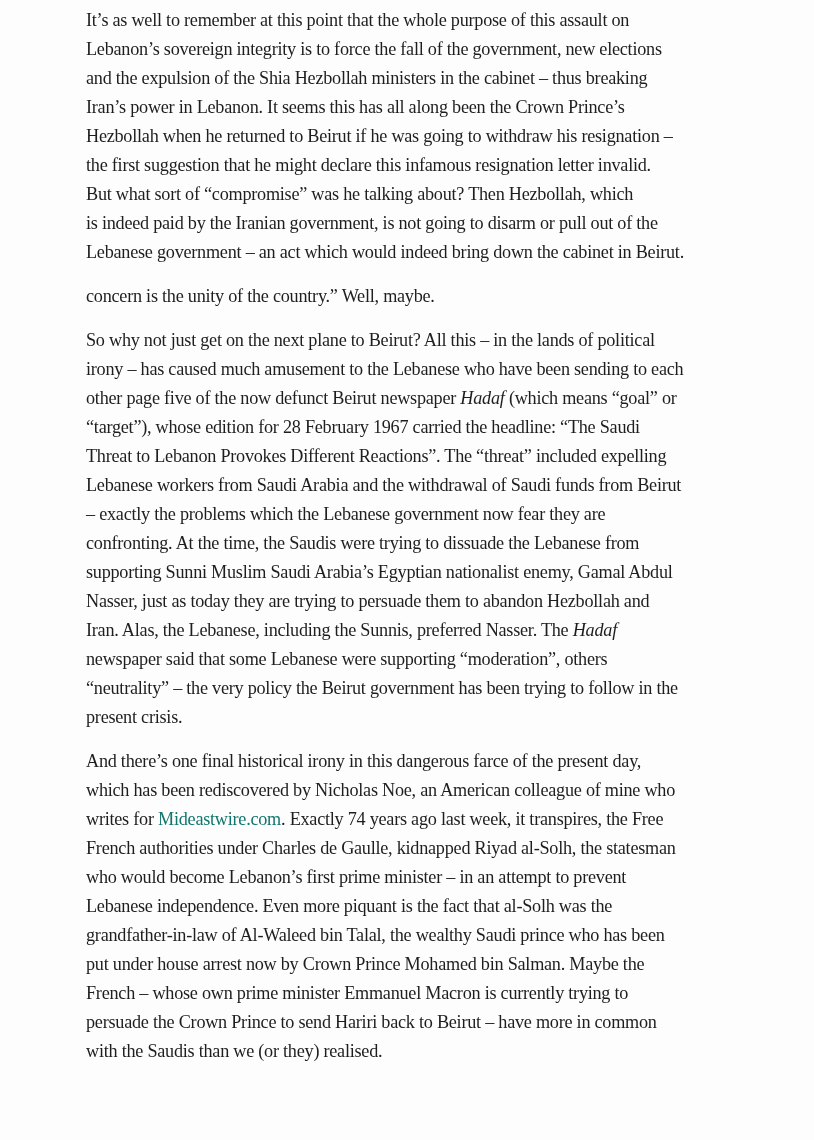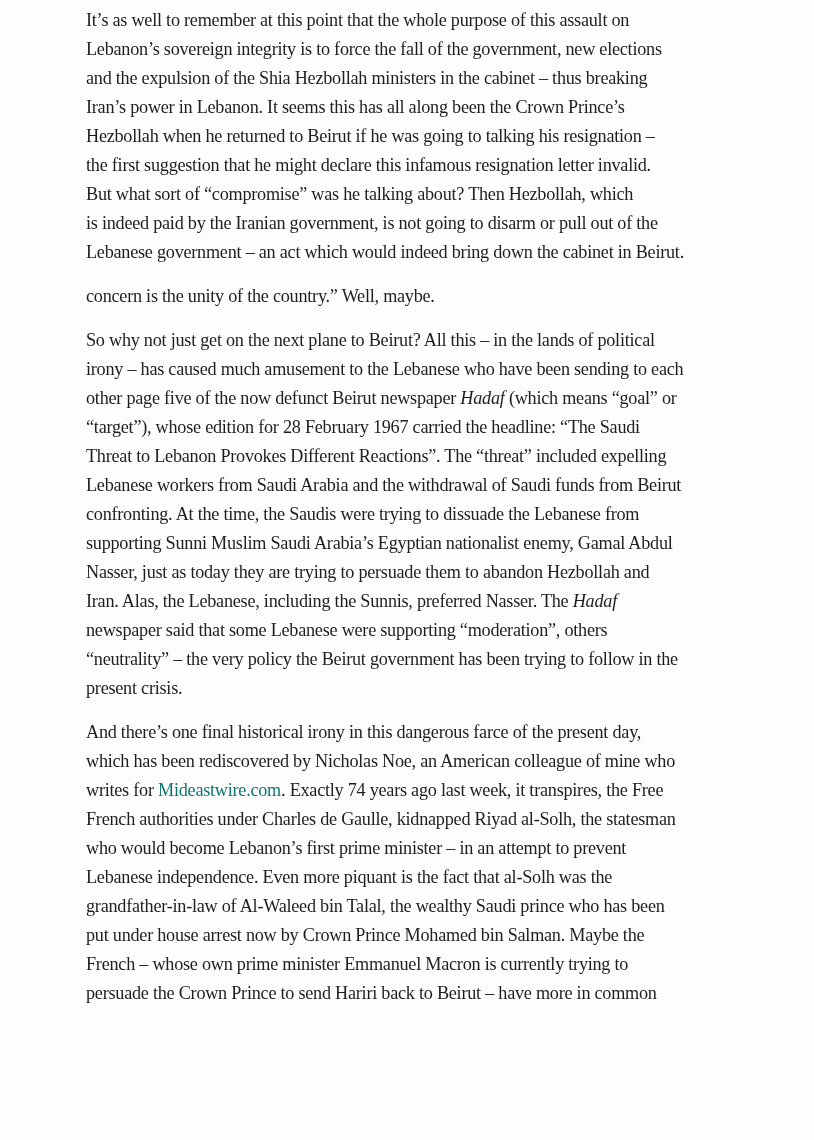--- a/index.html
+++ b/index.html
@@ -41,49 +41,51 @@
   </style>
 </head>
 <body>
 
 <div class="article-body" id="article-body">
     <p>
       <span class="line"><span>It’s as well to remember at this point that the whole purpose of this assault on</span></span>
       <span class="line"><span>Lebanon’s sovereign integrity is to force the fall of the government, new elections</span></span>
       <span class="line"><span>and the expulsion of the Shia Hezbollah ministers in the cabinet – thus breaking</span></span>
       <span class="line"><span>Iran’s power in Lebanon. It seems this has all along been the Crown Prince’s</span></span>
-      <span class="line"><span>Hezbollah when he returned to Beirut if he was going to talking his resignation –</span></span>
+      <span class="line"><span>Hezbollah when he returned to Beirut if he was going to withdraw his resignation –</span></span>
       <span class="line"><span>the first suggestion that he might declare this infamous resignation letter invalid.</span></span>
       <span class="line"><span>But what sort of “compromise” was he talking about? Then Hezbollah, which</span></span>
       <span class="line"><span>is indeed paid by the Iranian government, is not going to disarm or pull out of the</span></span>
       <span class="line"><span>Lebanese government – an act which would indeed bring down the cabinet in Beirut.</span></span>
     </p>
     <p>
       <span class="line"><span>concern is the unity of the country.” Well, maybe.</span></span>
     </p>
     <p>
       <span class="line"><span>So why not just get on the next plane to Beirut? All this – in the lands of political</span></span>
       <span class="line"><span>irony – has caused much amusement to the Lebanese who have been sending to each</span></span>
       <span class="line"><span>other page five of the now defunct Beirut newspaper </span><span class="italic">Hadaf</span><span> (which means “goal” or</span></span>
       <span class="line"><span>“target”), whose edition for 28 February 1967 carried the headline: “The Saudi</span></span>
       <span class="line"><span>Threat to Lebanon Provokes Different Reactions”. The “threat” included expelling</span></span>
       <span class="line"><span>Lebanese workers from Saudi Arabia and the withdrawal of Saudi funds from Beirut</span></span>
+      <span class="line"><span>– exactly the problems which the Lebanese government now fear they are</span></span>
       <span class="line"><span>confronting. At the time, the Saudis were trying to dissuade the Lebanese from</span></span>
       <span class="line"><span>supporting Sunni Muslim Saudi Arabia’s Egyptian nationalist enemy, Gamal Abdul</span></span>
       <span class="line"><span>Nasser, just as today they are trying to persuade them to abandon Hezbollah and</span></span>
       <span class="line"><span>Iran. Alas, the Lebanese, including the Sunnis, preferred Nasser. The </span><span class="italic">Hadaf</span></span>
       <span class="line"><span>newspaper said that some Lebanese were supporting “moderation”, others</span></span>
       <span class="line"><span>“neutrality” – the very policy the Beirut government has been trying to follow in the</span></span>
       <span class="line"><span>present crisis.</span></span>
     </p>
     <p>
       <span class="line"><span>And there’s one final historical irony in this dangerous farce of the present day,</span></span>
       <span class="line"><span>which has been rediscovered by Nicholas Noe, an American colleague of mine who</span></span>
       <span class="line"><span>writes for </span><a class="link">Mideastwire.com</a><span>. Exactly 74 years ago last week, it transpires, the Free</span></span>
       <span class="line"><span>French authorities under Charles de Gaulle, kidnapped Riyad al-Solh, the statesman</span></span>
       <span class="line"><span>who would become Lebanon’s first prime minister – in an attempt to prevent</span></span>
       <span class="line"><span>Lebanese independence. Even more piquant is the fact that al-Solh was the</span></span>
       <span class="line"><span>grandfather-in-law of Al-Waleed bin Talal, the wealthy Saudi prince who has been</span></span>
       <span class="line"><span>put under house arrest now by Crown Prince Mohamed bin Salman. Maybe the</span></span>
       <span class="line"><span>French – whose own prime minister Emmanuel Macron is currently trying to</span></span>
       <span class="line"><span>persuade the Crown Prince to send Hariri back to Beirut – have more in common</span></span>
+      <span class="line"><span>with the Saudis than we (or they) realised.</span></span>
     </p>
   </div>
 
 </body></html>

